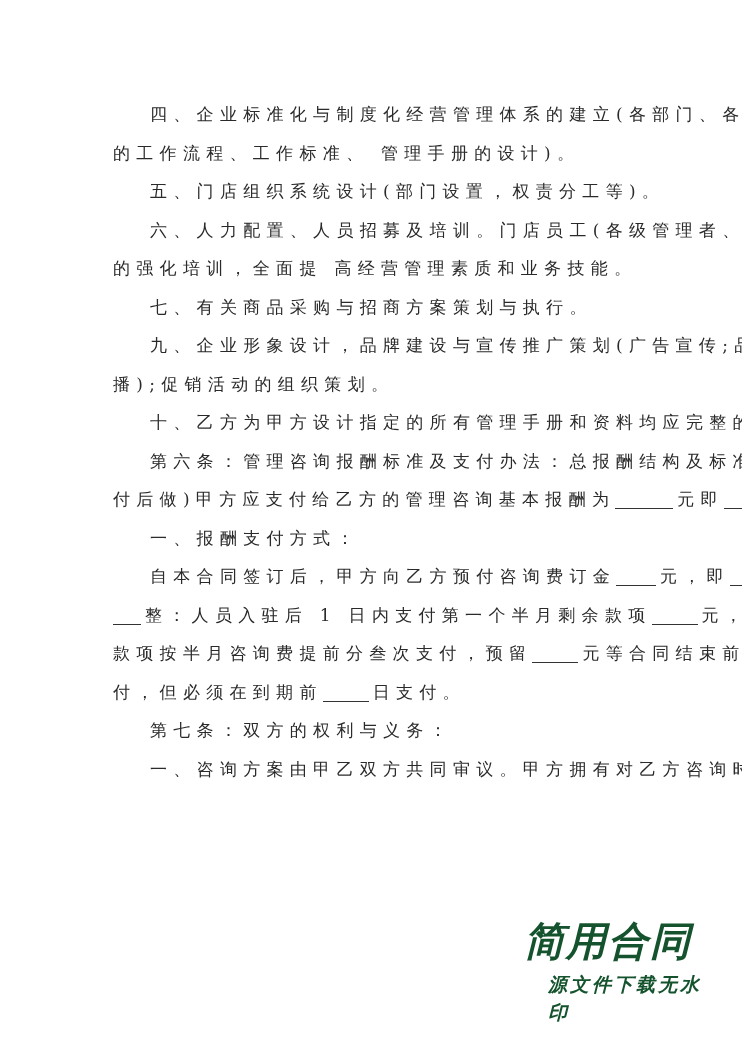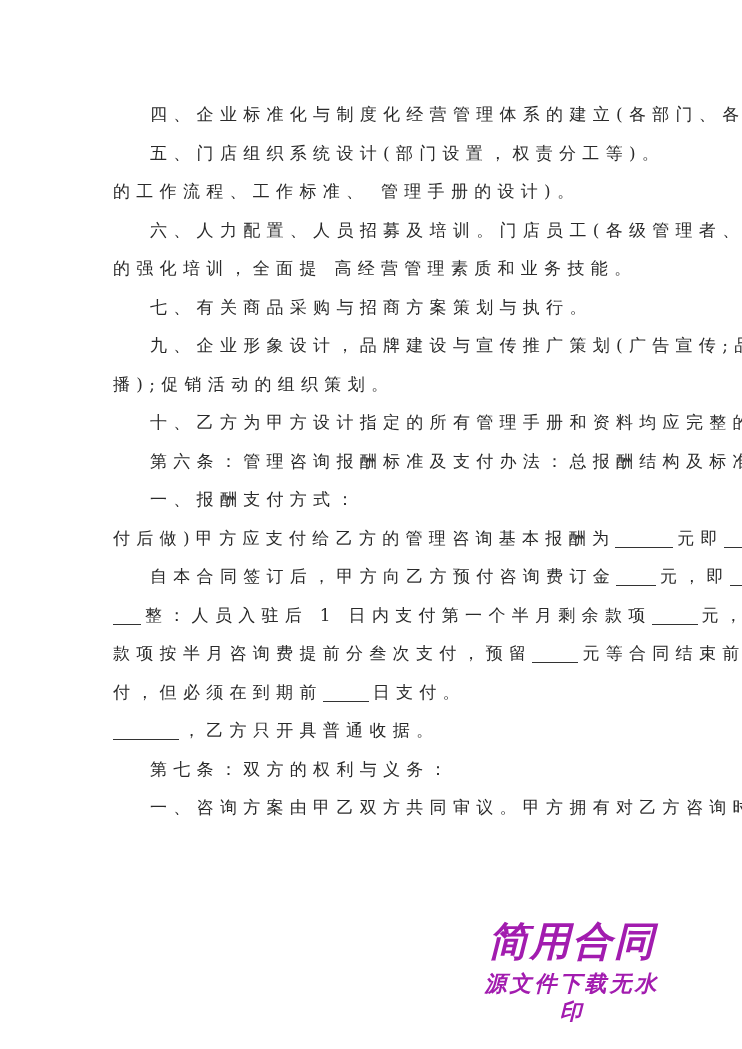--- a/index.html
+++ b/index.html
@@ -32,83 +32,80 @@
     .indent { padding-left: 37px; }
     .blank {
       display: inline-block;
       border-bottom: 1px solid #333;
       height: 18px;
       vertical-align: -4px;
       margin-right: 4px;
     }
     .watermark {
       position: absolute;
-      left: 482px;
+      left: 524px;
       top: 918px;
       width: 180px;
-      text-align: center;
-      color: #a21caf;
+      color: #14532d;
       font-family: "DejaVu Sans", "Liberation Sans", sans-serif;
       font-weight: bold;
       font-style: italic;
       pointer-events: none;
     }
     .wm-big {
       font-size: 40px;
       letter-spacing: 2px;
       line-height: 46px;
     }
     .wm-small {
-      font-size: 22px;
+      font-size: 19px;
       letter-spacing: 3px;
       line-height: 28px;
       margin-top: 6px;
+      margin-left: 24px;
     }
   </style>
 </head>
 <body>
 
 <div class="page">
   <div class="line indent">四、企业标准化与制度化经营管理体系的建立(各部门、各岗位</div>
+  <div class="line">的工作流程、工作标准、 管理手册的设计)。</div>
   <div class="line indent">五、门店组织系统设计(部门设置，权责分工等)。</div>
-  <div class="line">的工作流程、工作标准、 管理手册的设计)。</div>
   <div class="line indent">六、人力配置、人员招募及培训。门店员工(各级管理者、普工)</div>
   <div class="line">的强化培训，全面提 高经营管理素质和业务技能。</div>
   <div class="line indent">七、有关商品采购与招商方案策划与执行。</div>
   <div class="line indent">九、企业形象设计，品牌建设与宣传推广策划(广告宣传;品牌传</div>
   <div class="line">播);促销活动的组织策划。</div>
   <div class="line indent">十、乙方为甲方设计指定的所有管理手册和资料均应完整的留给</div>
   <div class="line indent">第六条：管理咨询报酬标准及支付办法：总报酬结构及标准：(先</div>
 
-  <div class="line indent">一、报酬支付方式：</div>
-
   <div class="line">
     <span>付后做)甲方应支付给乙方的管理咨询基本报酬为</span><span class="blank" style="width:58px"></span><span>元即</span><span class="blank" style="width:40px"></span>
   </div>
+
+  <div class="line indent">一、报酬支付方式：</div>
 
   <div class="line indent">
     <span>自本合同签订后，甲方向乙方预付咨询费订金</span><span class="blank" style="width:40px"></span><span>元，即</span><span class="blank" style="width:26px"></span>
   </div>
 
   <div class="line">
     <span class="blank" style="width:28px"></span><span>整：人员入驻后 1 日内支付第一个半月剩余款项</span><span class="blank" style="width:46px"></span><span>元，其他</span>
   </div>
 
   <div class="line">
     <span>款项按半月咨询费提前分叁次支付，预留</span><span class="blank" style="width:46px"></span><span>元等合同结束前支</span>
   </div>
 
   <div class="line">
     <span>付，但必须在到期前</span><span class="blank" style="width:46px"></span><span>日支付。</span>
   </div>
 
 
-  <div class="line">
-    <span class="blank" style="width:66px"></span><span>，乙方只开具普通收据。</span>
-  </div>
 
   <div class="line indent">第七条：双方的权利与义务：</div>
   <div class="line indent">一、咨询方案由甲乙双方共同审议。甲方拥有对乙方咨询时提出</div>
 </div>
 
 <div class="watermark">
   <div class="wm-big">简用合同</div>
   <div class="wm-small">源文件下载无水印</div>
 </div>
 

